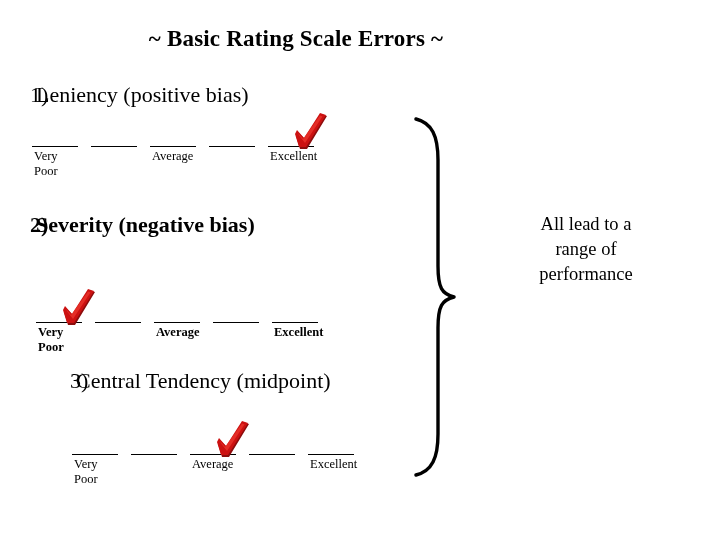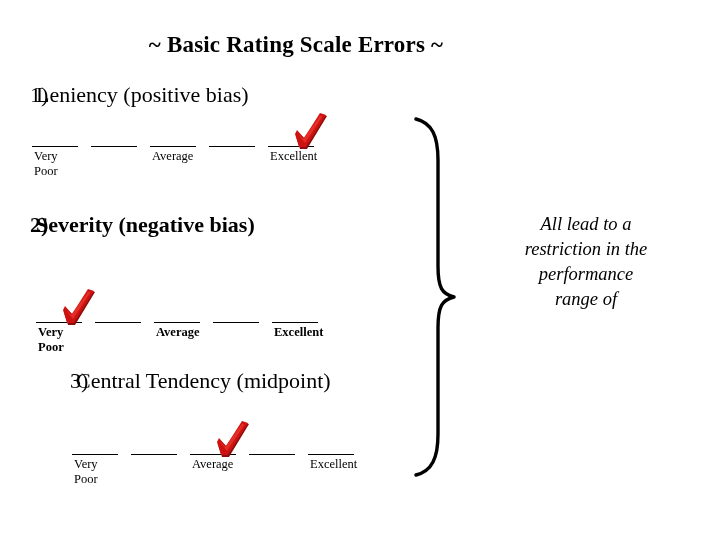--- a/index.html
+++ b/index.html
@@ -21,21 +21,21 @@
     position: absolute;
     left: 0; top: 0;
     width: 720px;
     height: 540px;
   }
 
   
   .slide-title {
     position: absolute;
     left: 0;
-    top: 32px;
+    top: 26px;
     width: 592px;
     text-align: center;
     font-size: 23px;
     font-weight: bold;
     letter-spacing: 0.2px;
     font-family: "Liberation Serif", "DejaVu Serif", serif;
   }
 
   
   .item {
@@ -97,21 +97,20 @@
   }
   .right-text {
     position: absolute;
     left: 480px;
     top: 212px;
     width: 212px;
     text-align: center;
     font-size: 18.5px;
     line-height: 25px;
     font-family: "Liberation Serif", "DejaVu Serif", serif;
-    font-style: italic;
   }
 </style>
 </head>
 <body>
 
 <div id="slide">
 
   <div class="slide-title">~ Basic Rating Scale Errors ~</div>
 
   <div class="item" id="item-0" style="top:82px;">
@@ -193,18 +192,17 @@
                L 28 150
                C 28 172, 32 178, 44 181
                C 32 184, 28 190, 28 212
                L 28 318
                C 28 342, 22 355, 6 359" fill="none" stroke="#000000" stroke-width="3.4" stroke-linecap="round" stroke-linejoin="round"></path>
     </svg>
   </div>
 
   <div class="right-text">
     <div>All lead to a</div>
-    <div>restriction in the</div>
+    <div>range of</div>
     <div>performance</div>
-    <div>range of</div>
   </div>
 
 </div>
 
 </body></html>

